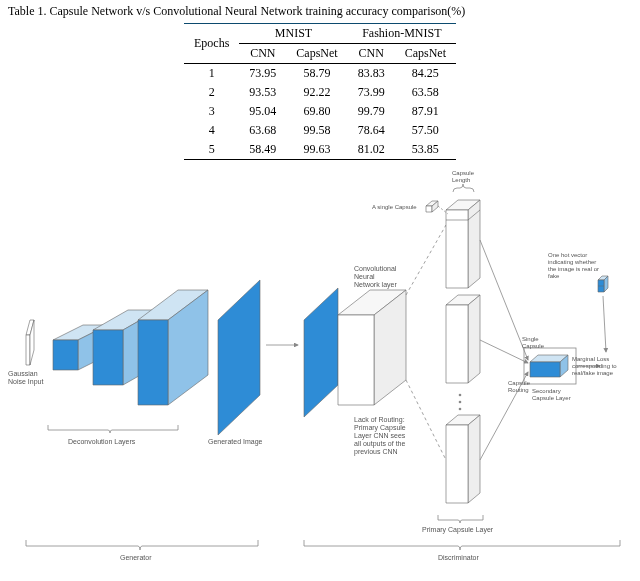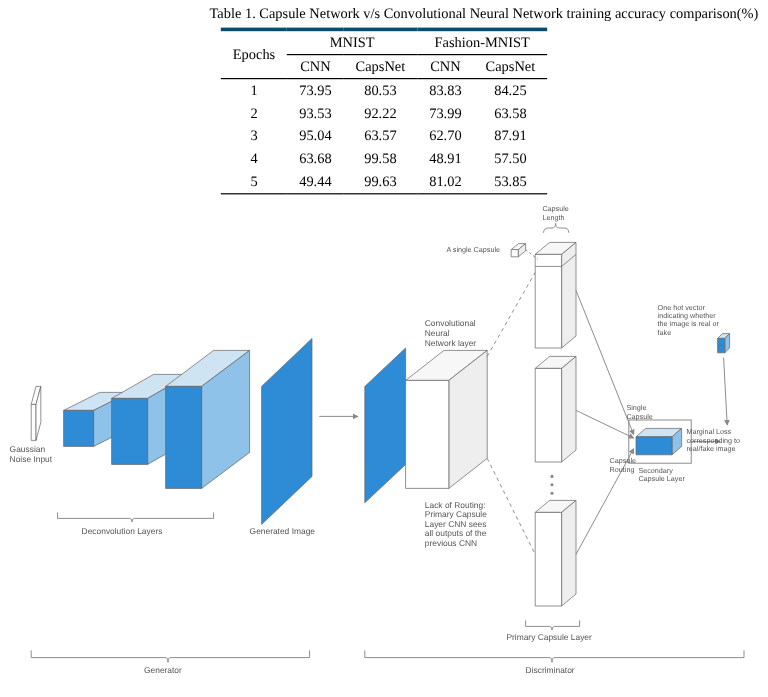--- a/index.html
+++ b/index.html
@@ -1,20 +1,20 @@
 <!DOCTYPE html>
 <html><head>
 <meta charset="utf-8">
 <style>
   body{margin:0;font-family:"Times New Roman",serif;font-size:12px;color:#000;background:#fff;width:640px}
   .page{padding:4px 8px 8px 8px}
-  .caption{text-align:right;font-size:12px;margin:0 0 4px 0}
+  .caption{text-align:left;font-size:12px;margin:0 0 4px 0}
   table.tbl{border-collapse:collapse;margin:0 auto 10px auto;font-size:12px}
   table.tbl td,table.tbl th{padding:2px 10px;text-align:center;font-weight:normal}
-  .top{border-top:3px solid #0c4a6e}
+  .top{border-top:1px solid #0c4a6e}
   .bot{border-bottom:1px solid #000}
   .lh{text-align:left}
   .figwrap{position:relative;width:624px;height:400px;margin:0 auto}
   .lbl{position:absolute;font-family:Helvetica,Arial,sans-serif;font-size:7px;color:#555;line-height:1.15}
   .lbl.tiny{font-size:6px}
   svg{position:absolute;left:0;top:0}
   .brace{stroke:#888;stroke-width:0.8;fill:none}
   .arrow{stroke:#888;stroke-width:0.8;fill:none}
   .cube-face{stroke:#666;stroke-width:0.6}
   .cube-front{fill:#2e8cd6}
@@ -44,48 +44,48 @@
       <th>CNN</th>
       <th>CapsNet</th>
       <th>CNN</th>
       <th>CapsNet</th>
     </tr>
     </tbody>
       <tbody id="tb">
         <tr>
           <td class="lh">1</td>
           <td>73.95</td>
-          <td>80.53</td>
+          <td>58.79</td>
           <td>83.83</td>
           <td>84.25</td>
         </tr>
         <tr>
           <td class="lh">2</td>
           <td>93.53</td>
           <td>92.22</td>
           <td>73.99</td>
           <td>63.58</td>
         </tr>
         <tr>
           <td class="lh">3</td>
           <td>95.04</td>
-          <td>63.57</td>
-          <td>62.70</td>
+          <td>69.80</td>
+          <td>99.79</td>
           <td>87.91</td>
         </tr>
         <tr>
           <td class="lh">4</td>
           <td>63.68</td>
           <td>99.58</td>
-          <td>48.91</td>
+          <td>78.64</td>
           <td>57.50</td>
         </tr>
         <tr class="bot">
           <td class="lh">5</td>
-          <td>49.44</td>
+          <td>58.49</td>
           <td>99.63</td>
           <td>81.02</td>
           <td>53.85</td>
         </tr>
       </tbody>
   </table>
 
   <div class="figwrap">
     <svg width="624" height="400">
       <defs>

